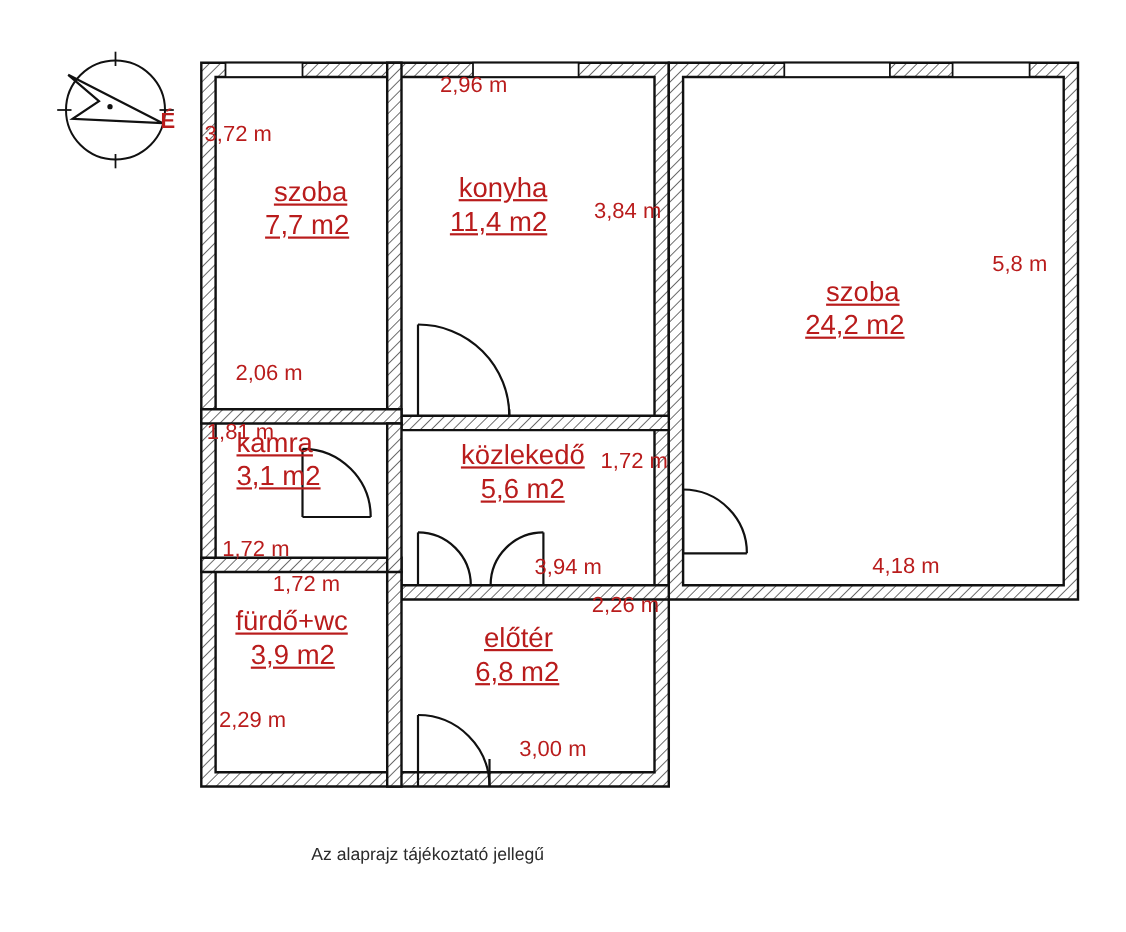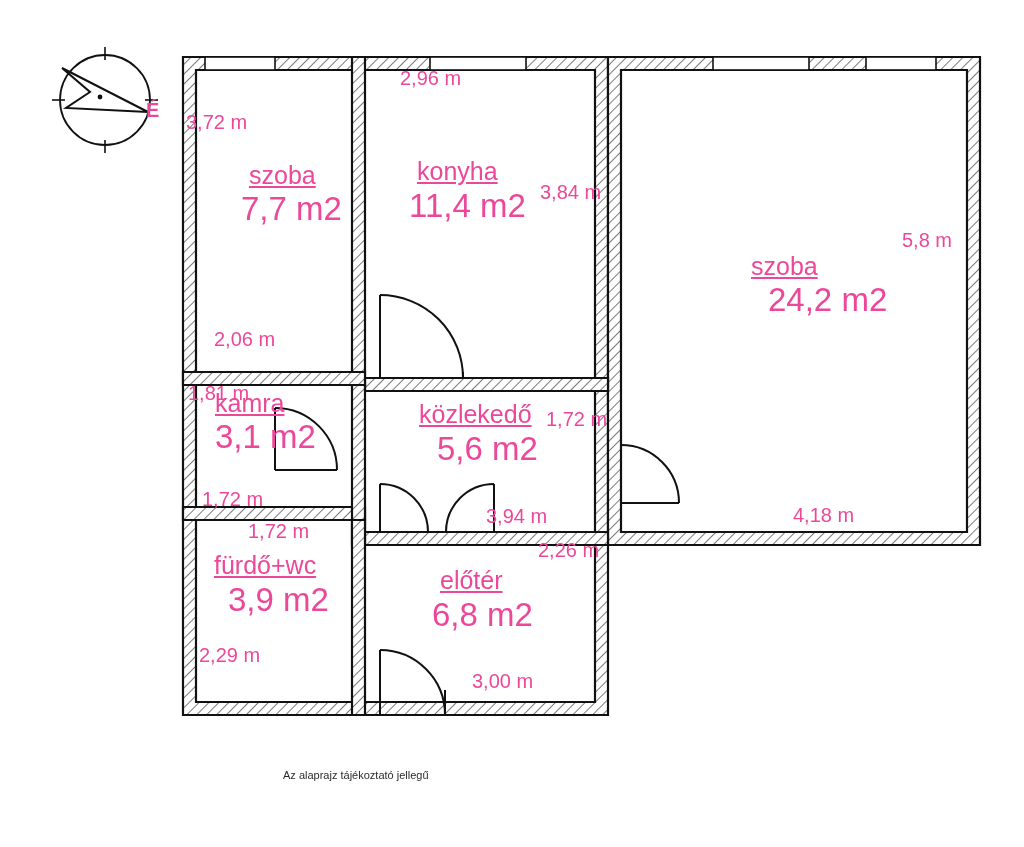--- a/index.html
+++ b/index.html
@@ -19,36 +19,37 @@
     position: absolute;
     left: 0;
     top: 0;
     width: 1024px;
     height: 847px;
   }
   .lbl {
     position: absolute;
     white-space: nowrap;
     line-height: 1.05;
-    color: #ec4899;
+    color: #b91c1c;
   }
   .room-name {
     font-size: 25px;
     text-align: center;
     text-decoration: underline;
   }
   .room-area {
-    font-size: 33px;
+    font-size: 25px;
     text-align: left;
+    text-decoration: underline;
   }
   .dim {
     font-size: 20px;
   }
   .footer-note {
-    font-size: 11px;
+    font-size: 16px;
     color: #2b2b2b;
   }
   .compass-n {
     font-size: 20px;
     font-weight: bold;
   }
 </style>
 </head>
 <body>
 
@@ -129,21 +130,21 @@
 
 <div class="lbl compass-n" style="left:146px; top:100px;">É</div>
 
 <div class="lbl room-name" style="left:249px; top:162px;">szoba</div>
 <div class="lbl room-area" style="left:241px; top:192px;">7,7 m2</div>
 
 <div class="lbl room-name" style="left:417px; top:158px;">konyha</div>
 <div class="lbl room-area" style="left:409px; top:189px;">11,4 m2</div>
 
 <div class="lbl room-name" style="left:751px; top:253px;">szoba</div>
-<div class="lbl room-area" style="left:732px; top:283px;margin-left:36px;">24,2 m2</div>
+<div class="lbl room-area" style="left:732px; top:283px;">24,2 m2</div>
 
 <div class="lbl room-name" style="left:215px; top:390px;">kamra</div>
 <div class="lbl room-area" style="left:215px; top:420px;">3,1 m2</div>
 
 <div class="lbl room-name" style="left:419px; top:401px;">közlekedő</div>
 <div class="lbl room-area" style="left:437px; top:432px;">5,6 m2</div>
 
 <div class="lbl room-name" style="left:214px; top:552px;">fürdő+wc</div>
 <div class="lbl room-area" style="left:228px; top:583px;">3,9 m2</div>
 

